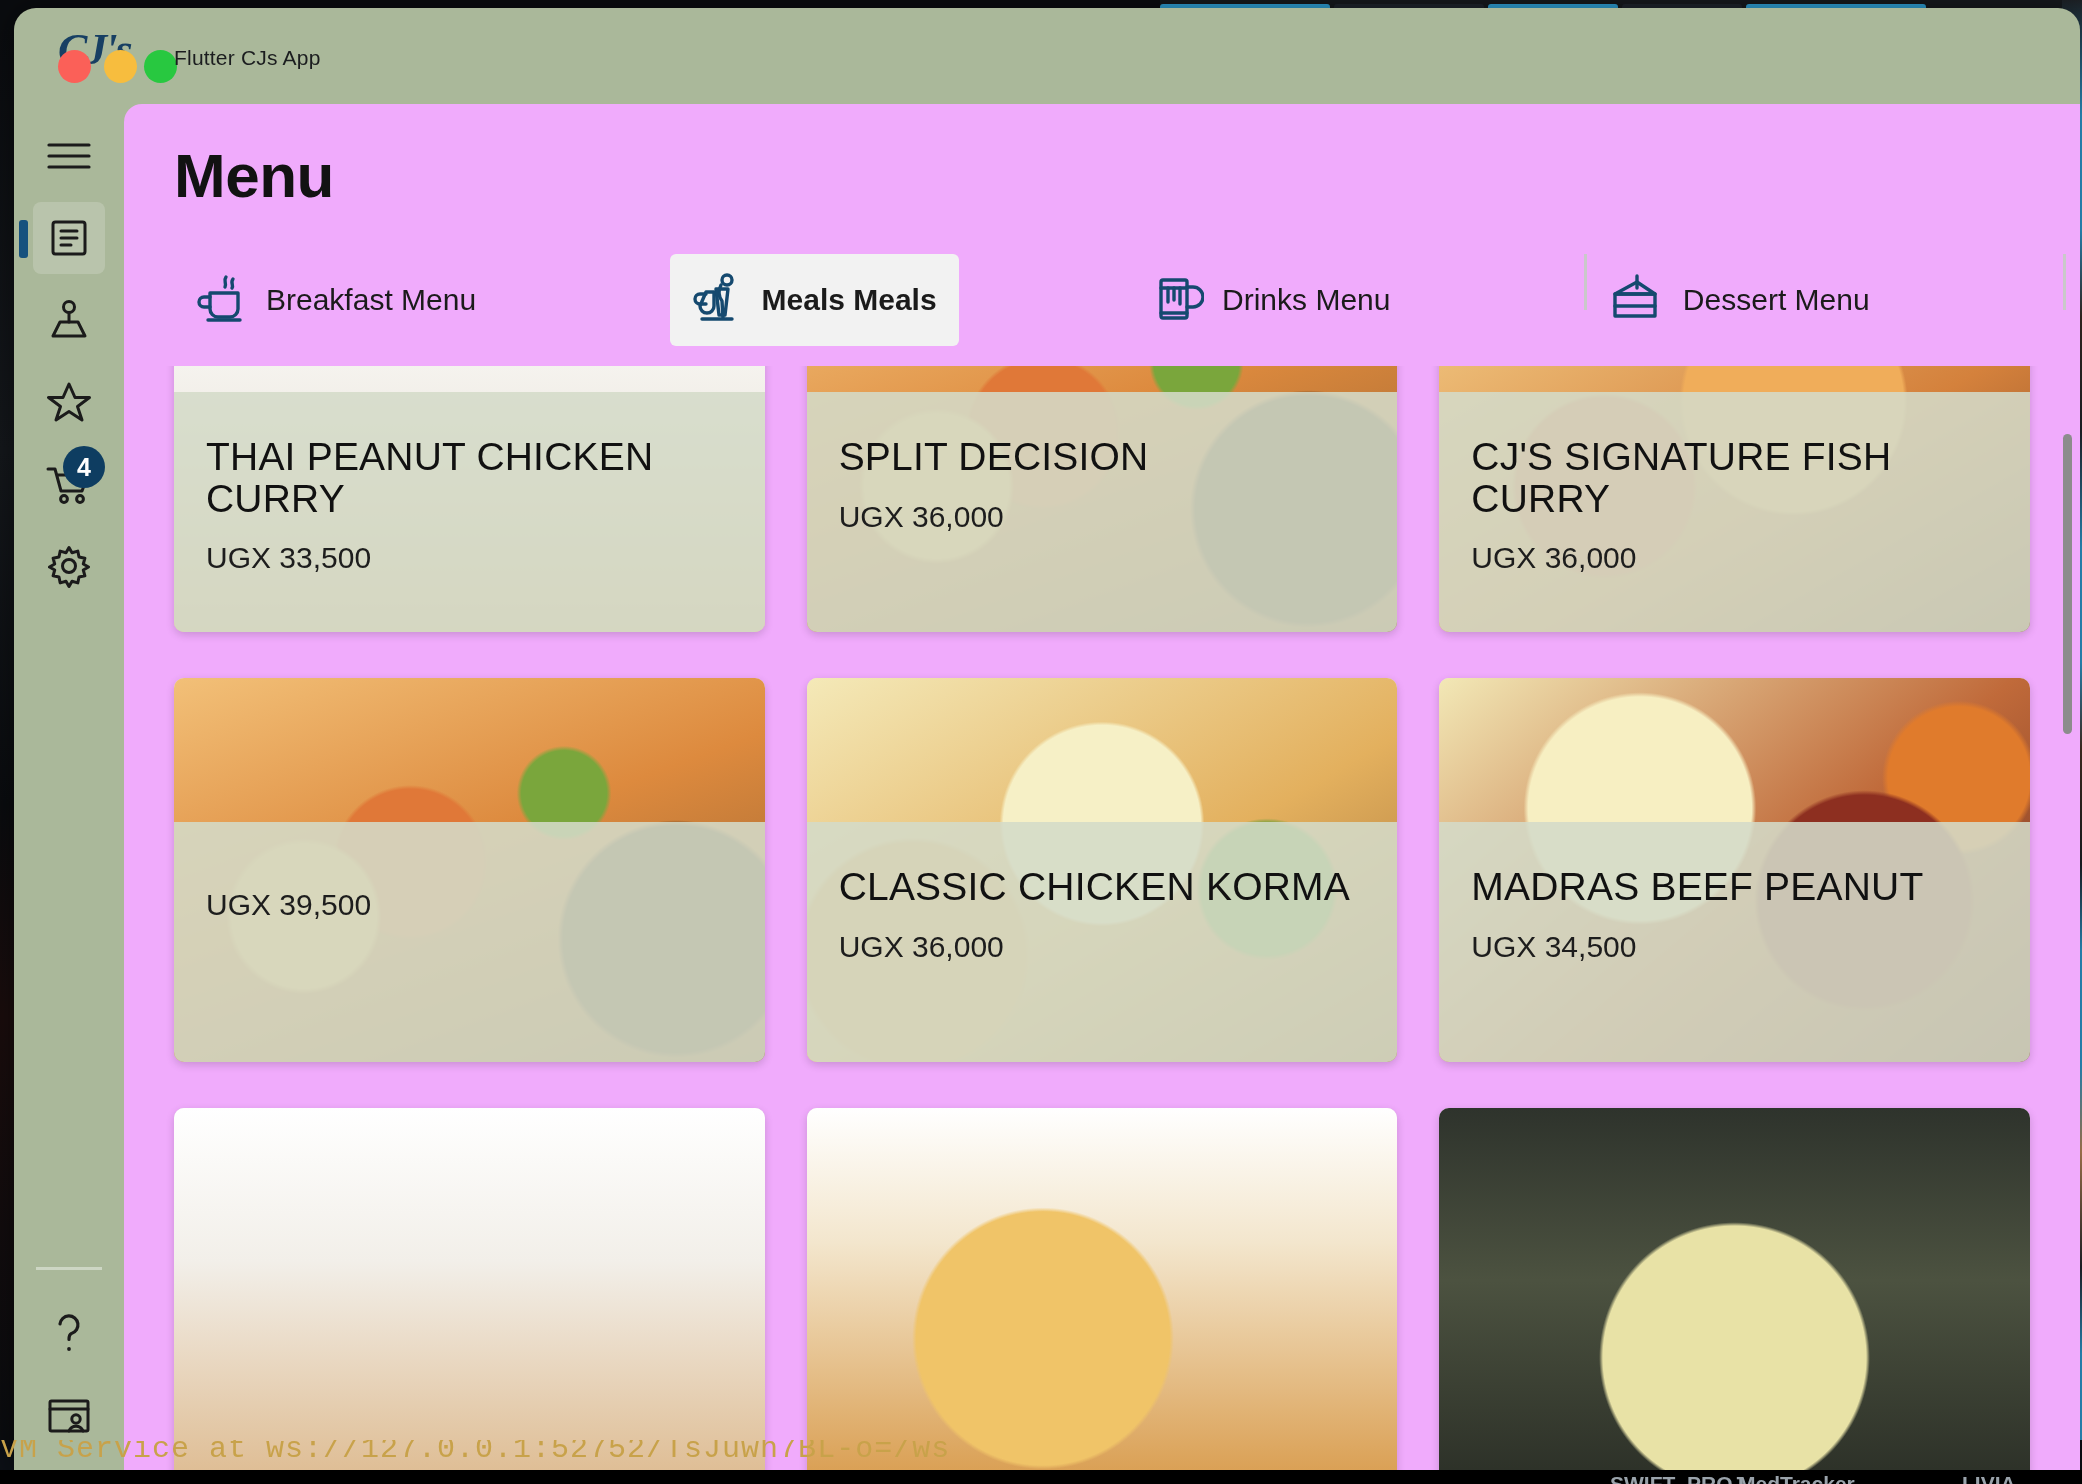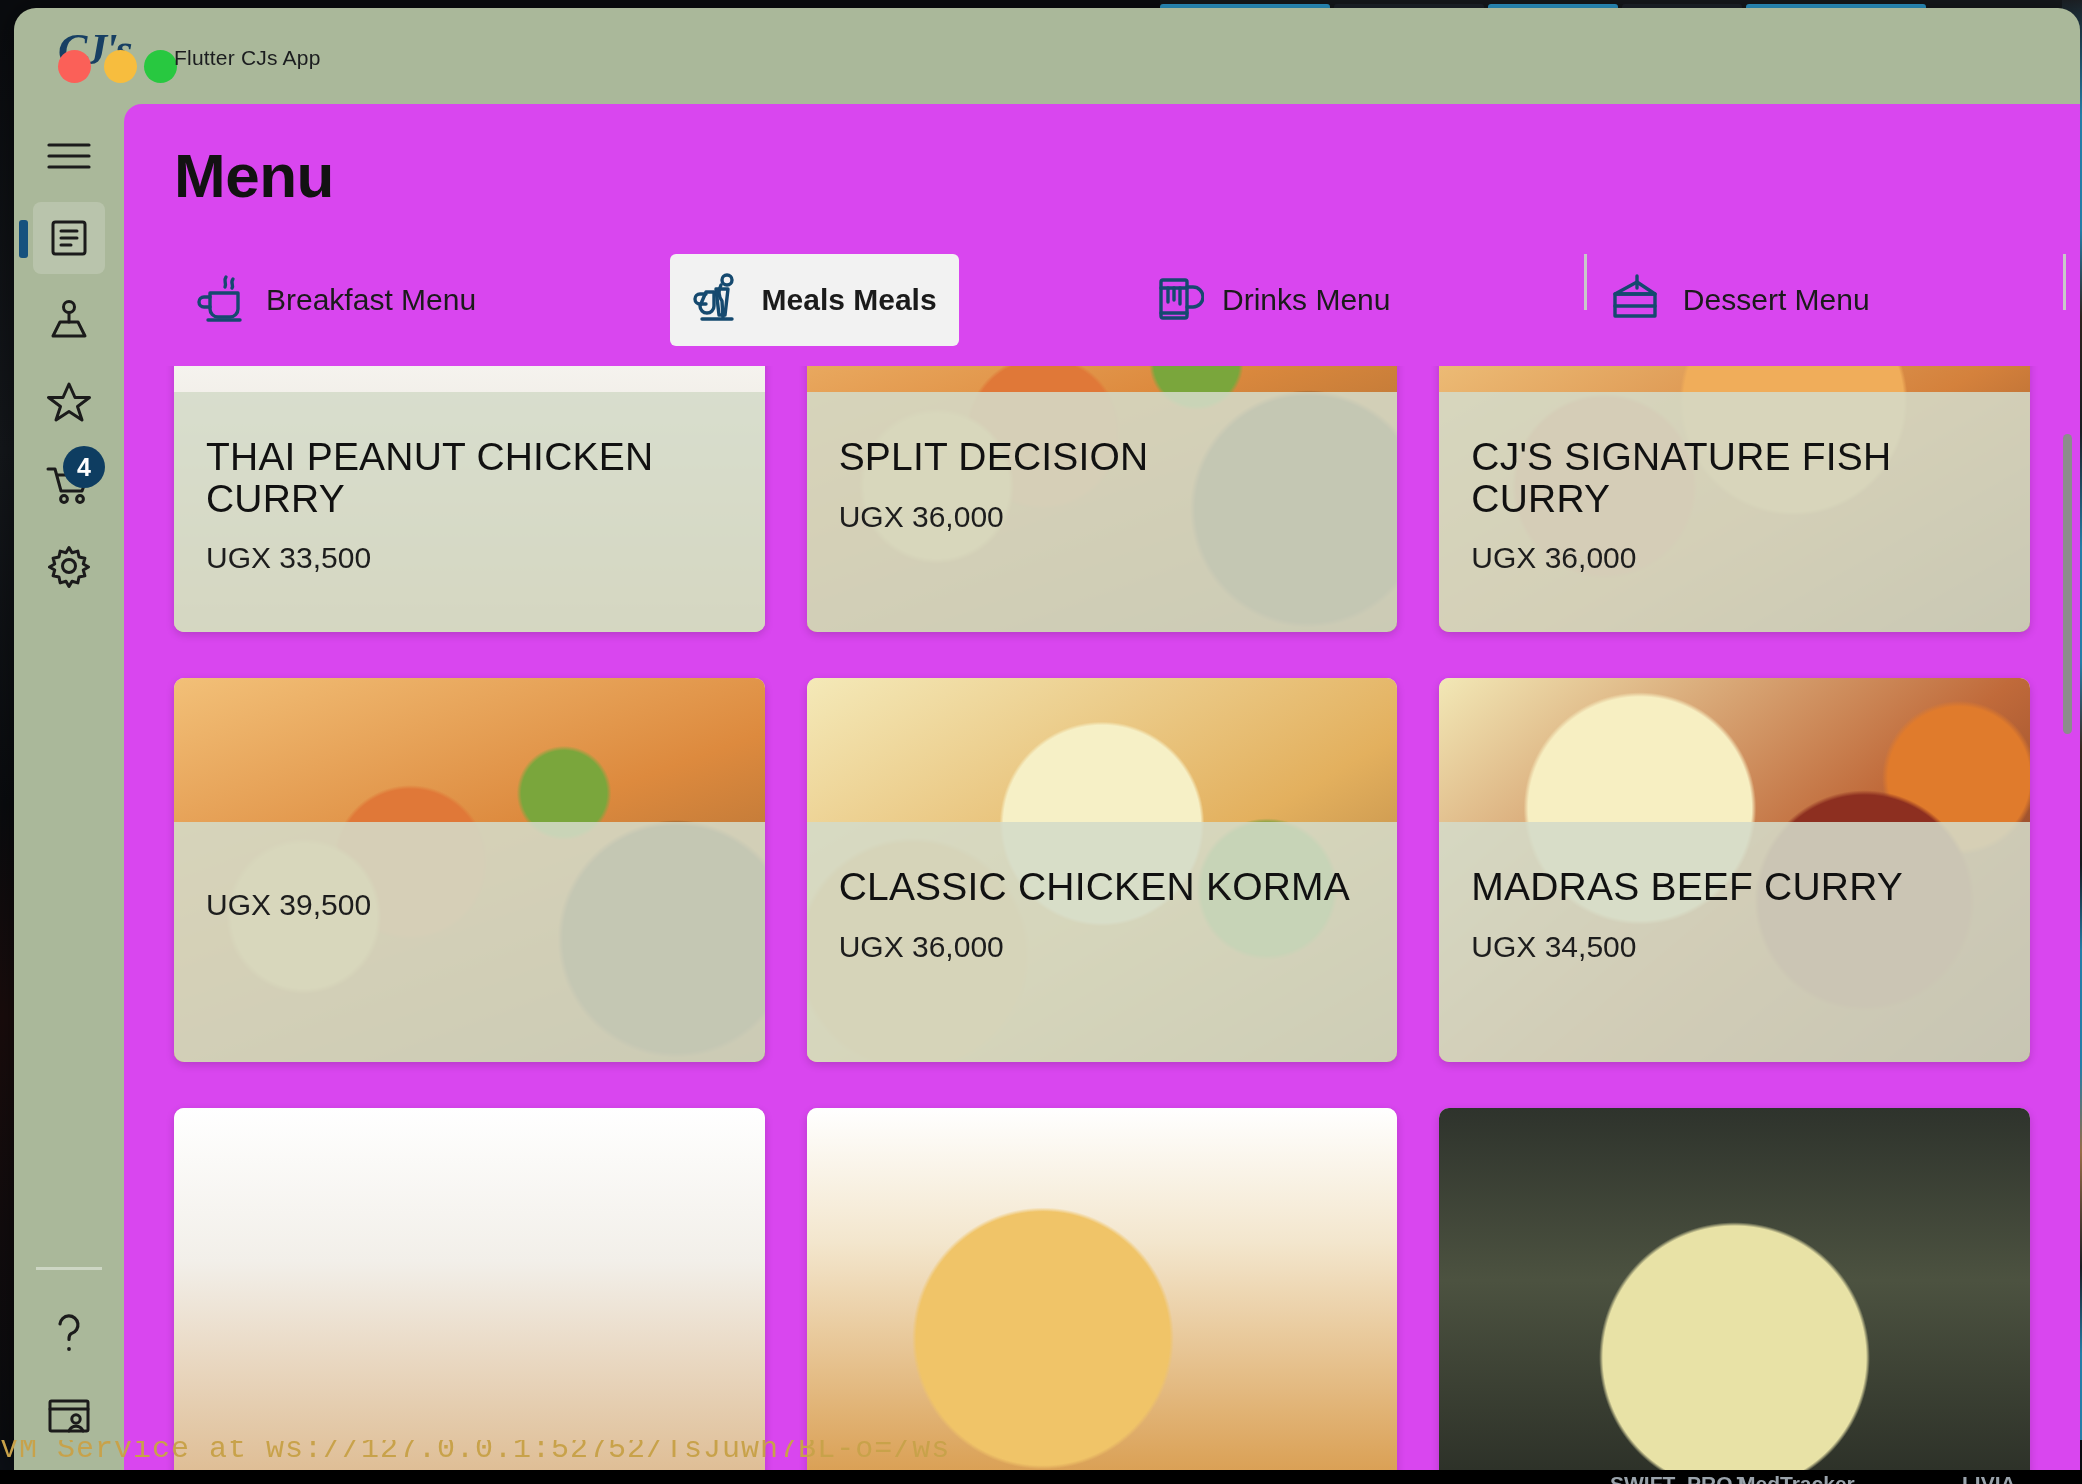--- a/index.html
+++ b/index.html
@@ -108,21 +108,21 @@
     display:flex; align-items:center; justify-content:center;
   }
   #rail-bottom {
     position:absolute; left:0; right:0; bottom:12px;
     display:flex; flex-direction:column; align-items:center;
   }
   #rail-divider { width:66px; height:3px; background:rgba(255,255,255,.42); margin-bottom:28px; }
 
   
   #surface {
-    flex:1; background:#d946ef; border-radius:18px 0 0 0;
+    flex:1; background:#f0abfc; border-radius:18px 0 0 0;
     position:relative; overflow:hidden;
   }
   #page-title {
     position:absolute; left:50px; top:36px;
     font-size:62px; font-weight:bold; color:#121212; letter-spacing:-.5px;
   }
 
   
   #tabbar {
     position:absolute; left:0; right:0; top:150px; height:110px;
@@ -421,21 +421,21 @@
             <div class="card-img food-b"></div>
             <div class="card-overlay">
               <div class="card-title">CLASSIC CHICKEN KORMA</div>
               <div class="card-price">UGX 36,000</div>
             </div>
           </div>
 
           <div class="card tall">
             <div class="card-img food-c"></div>
             <div class="card-overlay">
-              <div class="card-title">MADRAS BEEF CURRY</div>
+              <div class="card-title">MADRAS BEEF PEANUT</div>
               <div class="card-price">UGX 34,500</div>
             </div>
           </div>
 
           <div class="card">
             <div class="card-img food-g"></div>
           </div>
           <div class="card">
             <div class="card-img food-h"></div>
           </div>

